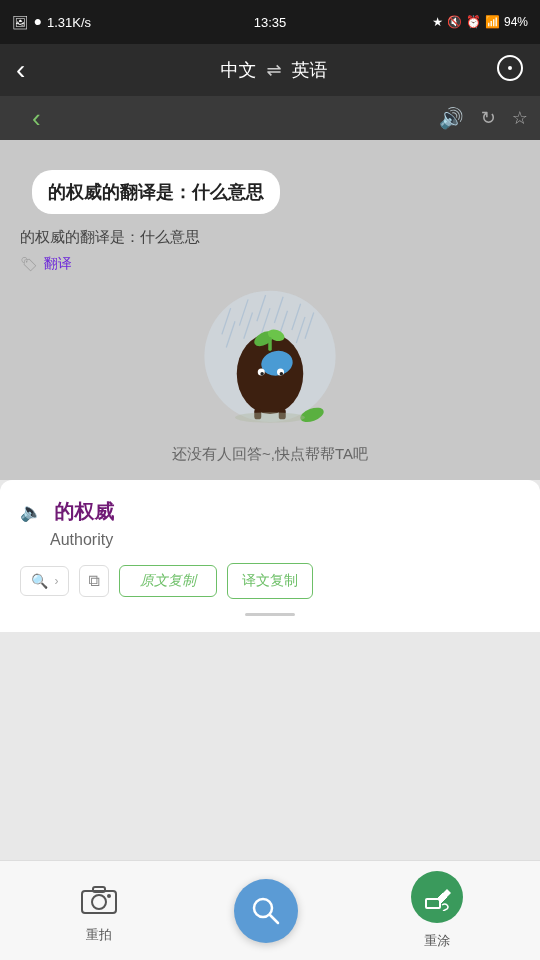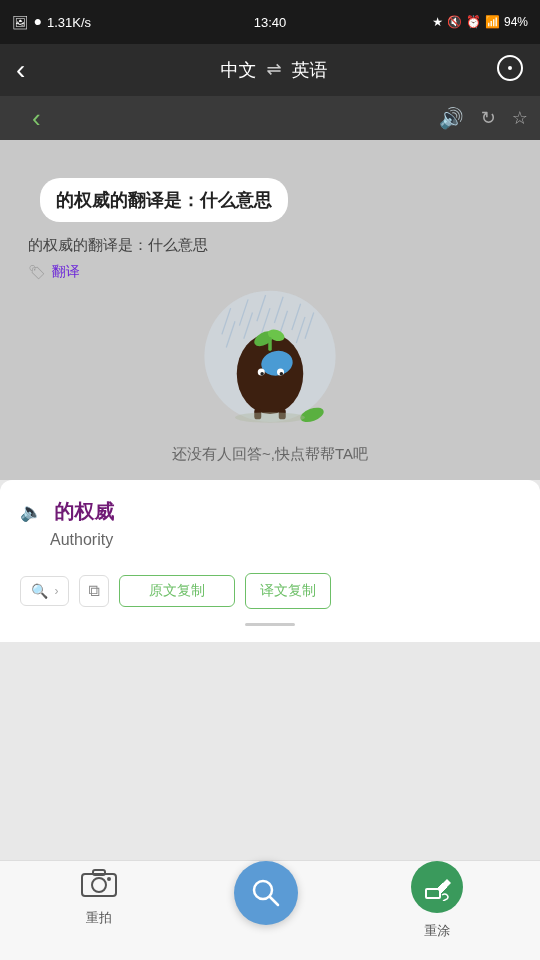--- a/index.html
+++ b/index.html
@@ -44,21 +44,21 @@
       z-index: 9;
     }
     .nav-back {
       color: white;
       font-size: 22px;
       cursor: pointer;
       width: 36px;
     }
     .nav-title {
       display: flex;
-      align-items: flex-start;
+      align-items: center;
       gap: 10px;
       color: white;
       font-size: 18px;
       font-weight: 500;
     }
     .nav-title .arrow { font-size: 16px; color: #ccc; }
     .nav-right { color: white; font-size: 20px; }
 
     
     .sub-nav {
@@ -138,21 +138,21 @@
     .speaker-icon { color: #888; font-size: 18px; }
     .trans-original {
       font-size: 20px;
       font-weight: bold;
       color: #701a75;
     }
     .trans-meaning {
       font-size: 16px;
       color: #666;
       margin-left: 30px;
-      margin-bottom: 24px;
+      margin-bottom: 14px;
     }
     .trans-actions {
       display: flex;
       align-items: center;
       gap: 10px;
       margin-bottom: 14px;
     }
     .btn-search-box {
       display: flex;
       align-items: center;
@@ -170,23 +170,24 @@
       padding: 6px 8px;
       cursor: pointer;
       color: #888;
       font-size: 16px;
     }
     .btn-original-copy {
       background: white;
       border: 1px solid #6dbf67;
       color: #6dbf67;
       border-radius: 6px;
-      padding: 6px 29px;
+      padding: 6px 20px;
       font-size: 14px;
       cursor: pointer;
+      font-style: italic;
     }
     .btn-trans-copy {
       background: white;
       border: 1px solid #6dbf67;
       color: #6dbf67;
       border-radius: 6px;
       padding: 8px 14px;
       font-size: 14px;
       cursor: pointer;
     }
@@ -200,21 +201,21 @@
 
     
     .bottom-bar {
       position: absolute;
       bottom: 0;
       left: 0;
       width: 100%;
       height: 100px;
       background: #f7f7f7;
       display: flex;
-      align-items: flex-start;
+      align-items: center;
       justify-content: space-around;
       padding: 0 20px;
       border-top: 1px solid #ddd;
     }
     .bottom-btn {
       display: flex;
       flex-direction: column;
       align-items: center;
       gap: 4px;
       cursor: pointer;
@@ -270,21 +271,21 @@
   </style>
 </head>
 <body>
 
 <div class="status-bar">
   <div class="status-left">
     <span>🖼</span>
     <span>⏺</span>
     <span>1.31K/s</span>
   </div>
-  <div class="status-center">13:40</div>
+  <div class="status-center">13:35</div>
   <div class="status-right">
     <span>★</span>
     <span>🔇</span>
     <span>⏰</span>
     <span>📶</span>
     <span>94%</span>
   </div>
 </div>
 
 <div class="nav-bar">
@@ -308,21 +309,21 @@
   <div class="sub-nav-left">
     <span style="font-size:26px; color:#7ec46a; font-weight:300;">‹</span>
   </div>
   <div class="sub-nav-right">
     <span style="color:#aaa; font-size:20px;">🔊</span>
     <span style="color:#aaa; font-size:18px;">↻</span>
     <span style="color:#aaa; font-size:18px;">☆</span>
   </div>
 </div>
 
-<div style="height: 100px; background: #c8c8c8; padding: 8px;">
+<div style="height: 100px; background: #c8c8c8; padding: 0;">
   <div style="padding: 14px 16px 0 16px;">
     <div class="question-bubble">
       <div class="question-title">的权威的翻译是：什么意思</div>
     </div>
   </div>
   <div class="question-sub">的权威的翻译是：什么意思</div>
   <div class="question-tag">
     <span class="tag-icon">🏷</span>
     <span class="tag-text">翻译</span>
   </div>

